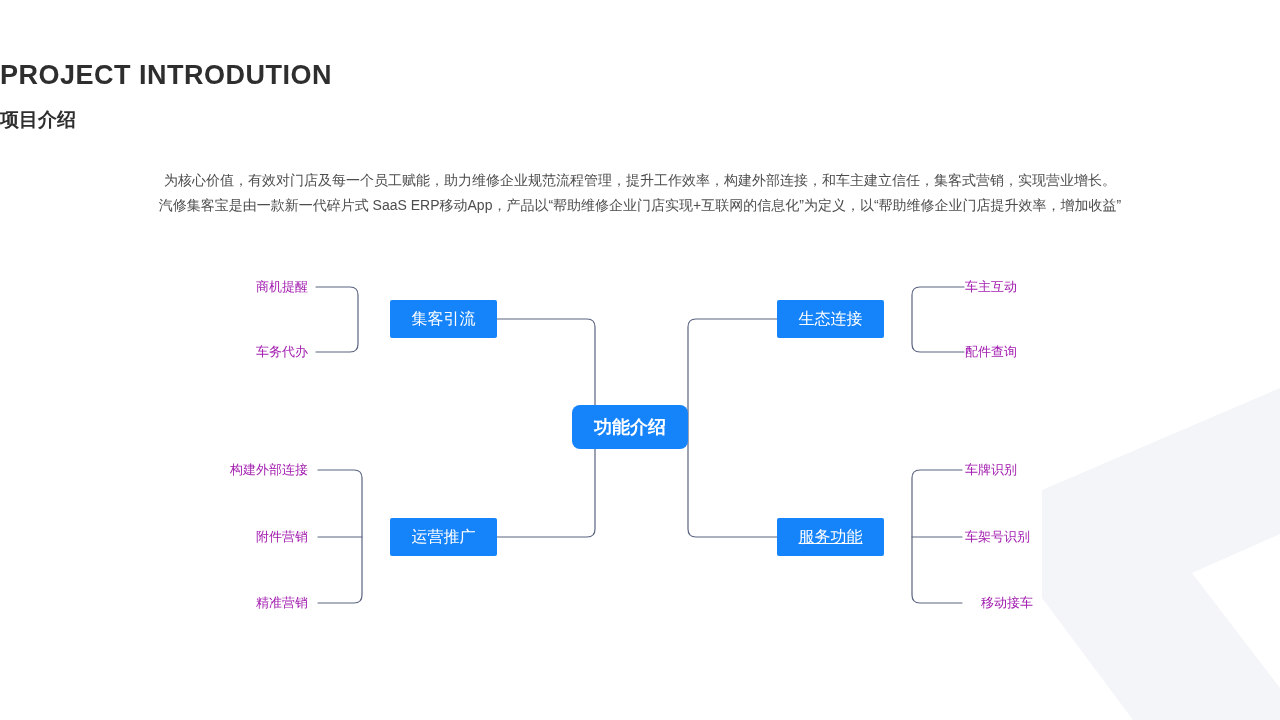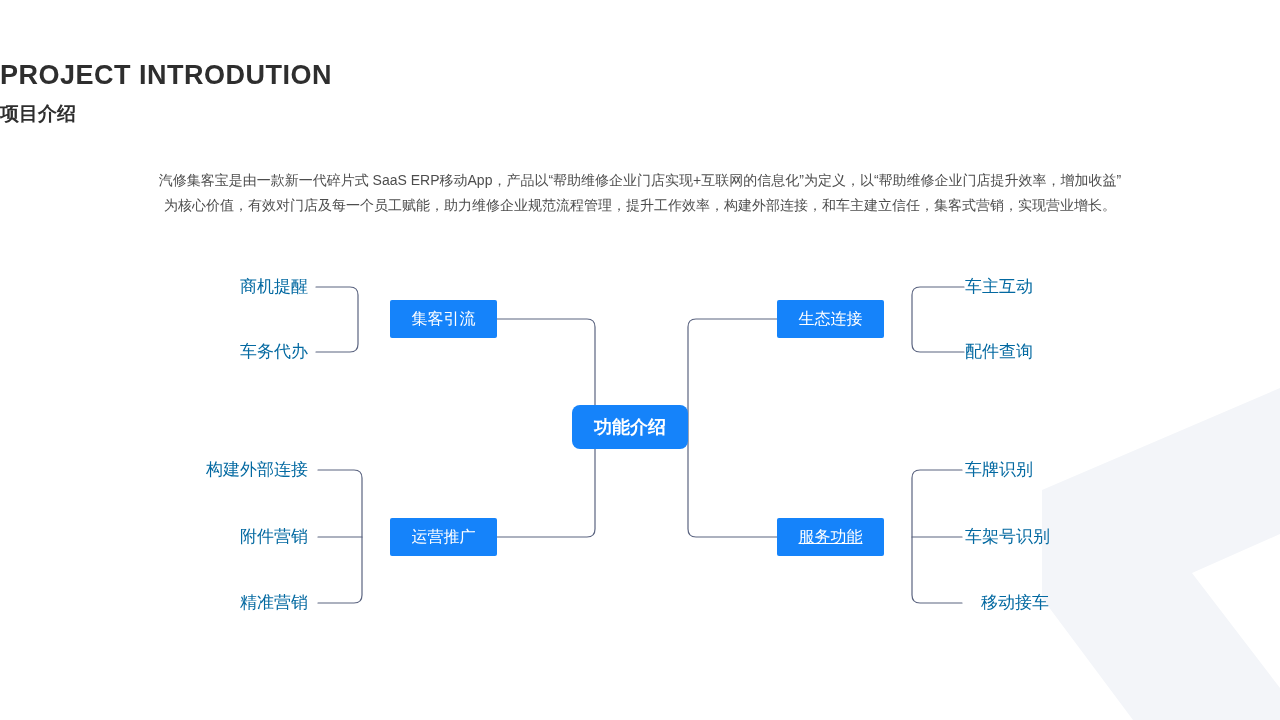--- a/index.html
+++ b/index.html
@@ -17,21 +17,21 @@
     width: 1280px; height: 720px;
     z-index: 0;
   }
 
   
   .header { position: absolute; left: 0; top: 60px; width: 1280px; text-align: left; z-index: 2; }
   .title {
     font-size: 27px; font-weight: 700; color: #2e2e2e; letter-spacing: 0.5px;
   }
   .subtitle {
-    margin-top: 10px; font-size: 19px; font-weight: 700; color: #2e2e2e;
+    margin-top: 16px; font-size: 19px; font-weight: 700; color: #2e2e2e;
   }
 
   
   .description {
     position: absolute; left: 140px; top: 168px; width: 1000px;
     text-align: center; z-index: 2;
   }
   .description .line {
     font-size: 14px; line-height: 25px; color: #4d4d4d;
   }
@@ -54,21 +54,21 @@
     width: 107px; height: 38px; border-radius: 2px;
     font-size: 16px; font-weight: 500;
   }
   .node.pos-tl { left: 390px; top: 300px; }
   .node.pos-tr { left: 777px; top: 300px; }
   .node.pos-bl { left: 390px; top: 518px; }
   .node.pos-br { left: 777px; top: 518px; text-decoration: underline; }
 
   .leaf {
     position: absolute; z-index: 3;
-    font-size: 17px; color: #0369a1; line-height: 14px; white-space: nowrap;
+    font-size: 13px; color: #a21caf; line-height: 14px; white-space: nowrap;
   }
   .leaf.align-right { text-align: right; }
   .lf-1 { right: 972px; top: 280px; }
   .lf-2 { right: 972px; top: 345px; }
   .lf-3 { right: 972px; top: 463px; }
   .lf-4 { right: 972px; top: 530px; padding-left: 21px; }
   .lf-5 { right: 972px; top: 596px; }
   .rf-1 { left: 965px; top: 280px; }
   .rf-2 { left: 965px; top: 345px; }
   .rf-3 { left: 965px; top: 463px; }
@@ -81,22 +81,22 @@
 <svg class="decor-svg" viewBox="0 0 1280 720" xmlns="http://www.w3.org/2000/svg" aria-hidden="true">
   <polygon points="1280,388 1042,490 1042,598 1133,720 1280,720 1280,688 1192,573 1280,534" fill="#f3f5f9"></polygon>
 </svg>
 
 <div class="header">
   <div class="title">PROJECT INTRODUTION</div>
   <div class="subtitle">项目介绍</div>
 </div>
 
 <div class="description">
+  <div class="line">为核心价值，有效对门店及每一个员工赋能，助力维修企业规范流程管理，提升工作效率，构建外部连接，和车主建立信任，集客式营销，实现营业增长。</div>
   <div class="line">汽修集客宝是由一款新一代碎片式 SaaS ERP移动App，产品以“帮助维修企业门店实现+互联网的信息化”为定义，以“帮助维修企业门店提升效率，增加收益”</div>
-  <div class="line">为核心价值，有效对门店及每一个员工赋能，助力维修企业规范流程管理，提升工作效率，构建外部连接，和车主建立信任，集客式营销，实现营业增长。</div>
 </div>
 
 <svg class="connector-svg" viewBox="0 0 1280 720" xmlns="http://www.w3.org/2000/svg" aria-hidden="true">
   <g fill="none" stroke="#5b6480" stroke-width="1.2" stroke-linecap="round">
 
     <path d="M 497 319 H 587 Q 595 319 595 327 V 529 Q 595 537 587 537 H 497"></path>
 
     <path d="M 777 319 H 696 Q 688 319 688 327 V 529 Q 688 537 696 537 H 777"></path>
 
     <path d="M 316 287 H 350 Q 358 287 358 295 V 344 Q 358 352 350 352 H 316"></path>

